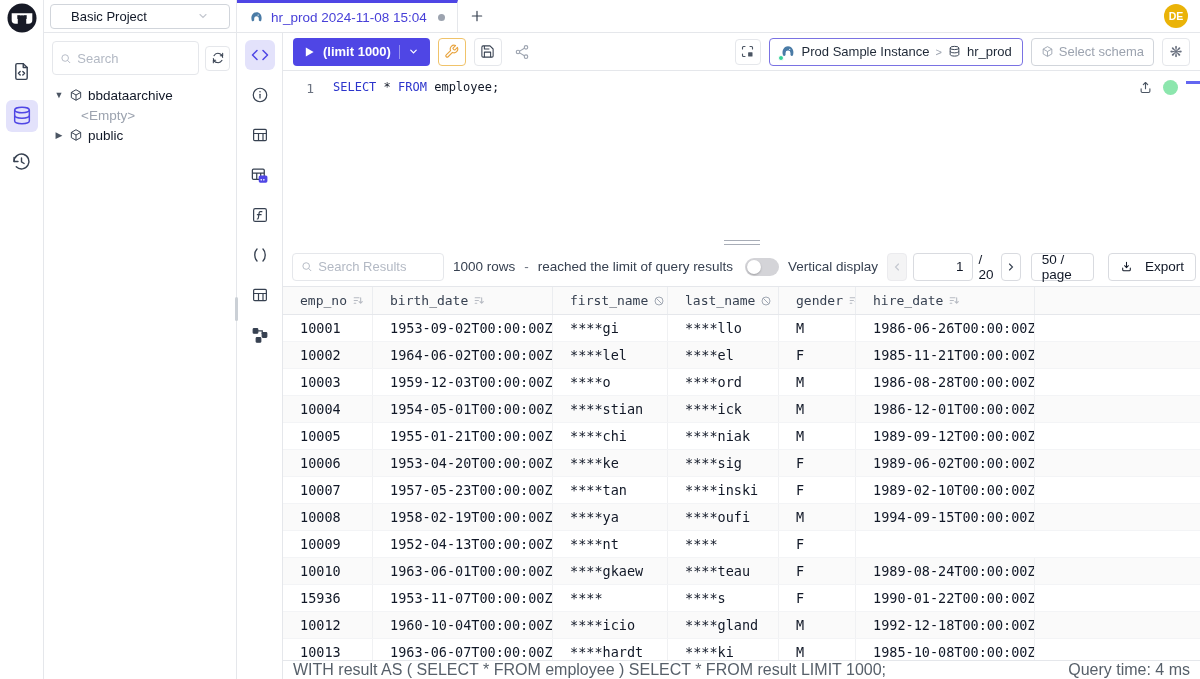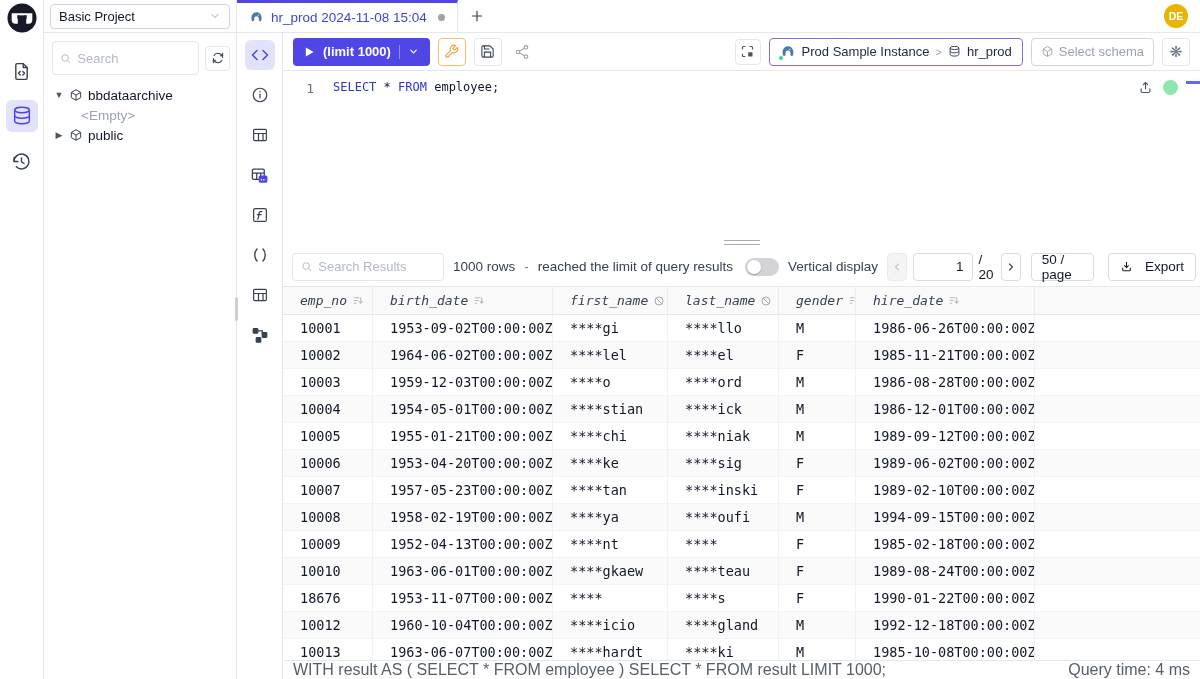--- a/index.html
+++ b/index.html
@@ -11,21 +11,21 @@
 
   
   .rail { width:44px; border-right:1px solid #e5e7eb; display:flex; flex-direction:column; align-items:center; padding-top:3px; flex:none; }
   .logo { width:30px; height:30px; margin-bottom:22px; }
   .rail-btn { width:32px; height:32px; display:flex; align-items:center; justify-content:center; border-radius:6px; color:#374151; margin-bottom:13px; cursor:pointer; }
   .rail-btn.sel { background:#e3e2fb; color:#4f46e5; }
 
   
   .explorer { width:193px; border-right:1px solid #e5e7eb; display:flex; flex-direction:column; flex:none; position:relative; }
   .project-row { height:33px; border-bottom:1px solid #e5e7eb; display:flex; align-items:center; padding:0 6px; }
-  .project-select { flex:1; height:25px; border:1px solid #d1d5db; border-radius:4px; display:flex; align-items:center; padding:0 8px; font-size:13px; color:#111827; background:#fff; cursor:pointer; }
+  .project-select { flex:1; height:25px; border:1px solid #d1d5db; border-radius:4px; display:flex; align-items:center; padding:0 20px; font-size:13px; color:#111827; background:#fff; cursor:pointer; }
   .project-select .grow { flex:1; }
   .search-row { display:flex; gap:6px; padding:8px 6px 6px 8px; align-items:center; }
   .search-box { flex:1; height:14px; border:1px solid #e5e7eb; border-radius:4px; display:flex; align-items:center; gap:6px; padding:16px 7px; color:#9ca3af; }
   .search-box input { border:none; outline:none; width:100%; font-size:13px; font-family:inherit; color:#374151; background:transparent; }
   .search-box input::placeholder { color:#b3b9c4; }
   .refresh-btn { width:25px; height:25px; flex:none; border:1px solid #e5e7eb; border-radius:4px; background:#fff; display:flex; align-items:center; justify-content:center; color:#374151; cursor:pointer; }
   .tree { padding:4px 0 0 10px; font-size:13.5px; }
   .tree-item { display:flex; align-items:center; gap:5px; height:20px; cursor:pointer; color:#111827; }
   .caret { width:10px; font-size:9px; color:#4b5563; text-align:center; }
   .tree-empty { padding-left:27px; color:#9ca3af; height:20px; display:flex; align-items:center; }
@@ -93,21 +93,21 @@
   .pbtn { width:26px; height:28px; border:1px solid #d9dbe0; border-radius:4px; background:#fff; display:flex; align-items:center; justify-content:center; color:#374151; cursor:pointer; }
   .pbtn.disabled { background:#f4f4f5; border-color:#ebebee; color:#c3c7cf; }
   .pinput { width:60px; height:28px; border:1px solid #d9dbe0; border-radius:4px; text-align:right; padding:0 8px; font-size:13.5px; font-family:inherit; color:#111827; outline:none; }
   .ptotal { font-size:13.5px; color:#111827; }
   .psize { height:28px; border:1px solid #d9dbe0; border-radius:4px; display:flex; align-items:center; padding:0 10px; font-size:13.5px; color:#111827; cursor:pointer; margin-left:4px; background:#fff; }
   .export { height:28px; border:1px solid #d9dbe0; border-radius:4px; display:flex; align-items:center; gap:12px; padding:0 11px; font-size:13.5px; color:#111827; cursor:pointer; margin-left:8px; background:#fff; }
 
   .table-wrap { flex:1; overflow:hidden; border-top:1px solid #e5e7eb; min-height:0;
                 font-family:"DejaVu Sans Mono", monospace; }
   .thead { display:grid; grid-template-columns:90px 180px 115px 111px 77px 179px minmax(0,1fr);
-           height:28px; background:#fafafa; border-bottom:1px solid #e5e7eb;font-style:italic; }
+           height:28px; background:#fafafa; border-bottom:1px solid #e5e7eb; }
   .th { display:flex; align-items:center; gap:5px; padding:0 6px 0 17px; font-size:13px; color:#374151;
         border-right:1px solid #ebedf0; overflow:hidden; white-space:nowrap; cursor:pointer; }
   .th.filler { border-right:none; cursor:default; }
   .tbody { }
   .tr { display:grid; grid-template-columns:90px 180px 115px 111px 77px 179px minmax(0,1fr); height:27px; border-bottom:1px solid #f3f4f6; }
   .tr:nth-child(even) { background:#fafafa; }
   .td { display:flex; align-items:center; padding-left:17px; font-size:13.5px; color:#111827;
         border-right:1px solid #f0f1f3; white-space:nowrap; overflow:hidden; }
   .td.filler { border-right:none; }
   .sort-ic { color:#b6bac2; flex:none; }
@@ -527,34 +527,33 @@
                   <div class="td">M</div>
                   <div class="td">1994-09-15T00:00:00Z</div>
                   <div class="td filler"></div>
                 </div>
                 <div class="tr">
                   <div class="td">10009</div>
                   <div class="td">1952-04-13T00:00:00Z</div>
                   <div class="td">****nt</div>
                   <div class="td">****</div>
                   <div class="td">F</div>
-                  <div class="td">1985-02-18T00:00:00Z</div>
                   <div class="td filler"></div>
                 </div>
                 <div class="tr">
                   <div class="td">10010</div>
                   <div class="td">1963-06-01T00:00:00Z</div>
                   <div class="td">****gkaew</div>
                   <div class="td">****teau</div>
                   <div class="td">F</div>
                   <div class="td">1989-08-24T00:00:00Z</div>
                   <div class="td filler"></div>
                 </div>
                 <div class="tr">
-                  <div class="td">18676</div>
+                  <div class="td">15936</div>
                   <div class="td">1953-11-07T00:00:00Z</div>
                   <div class="td">****</div>
                   <div class="td">****s</div>
                   <div class="td">F</div>
                   <div class="td">1990-01-22T00:00:00Z</div>
                   <div class="td filler"></div>
                 </div>
                 <div class="tr">
                   <div class="td">10012</div>
                   <div class="td">1960-10-04T00:00:00Z</div>

